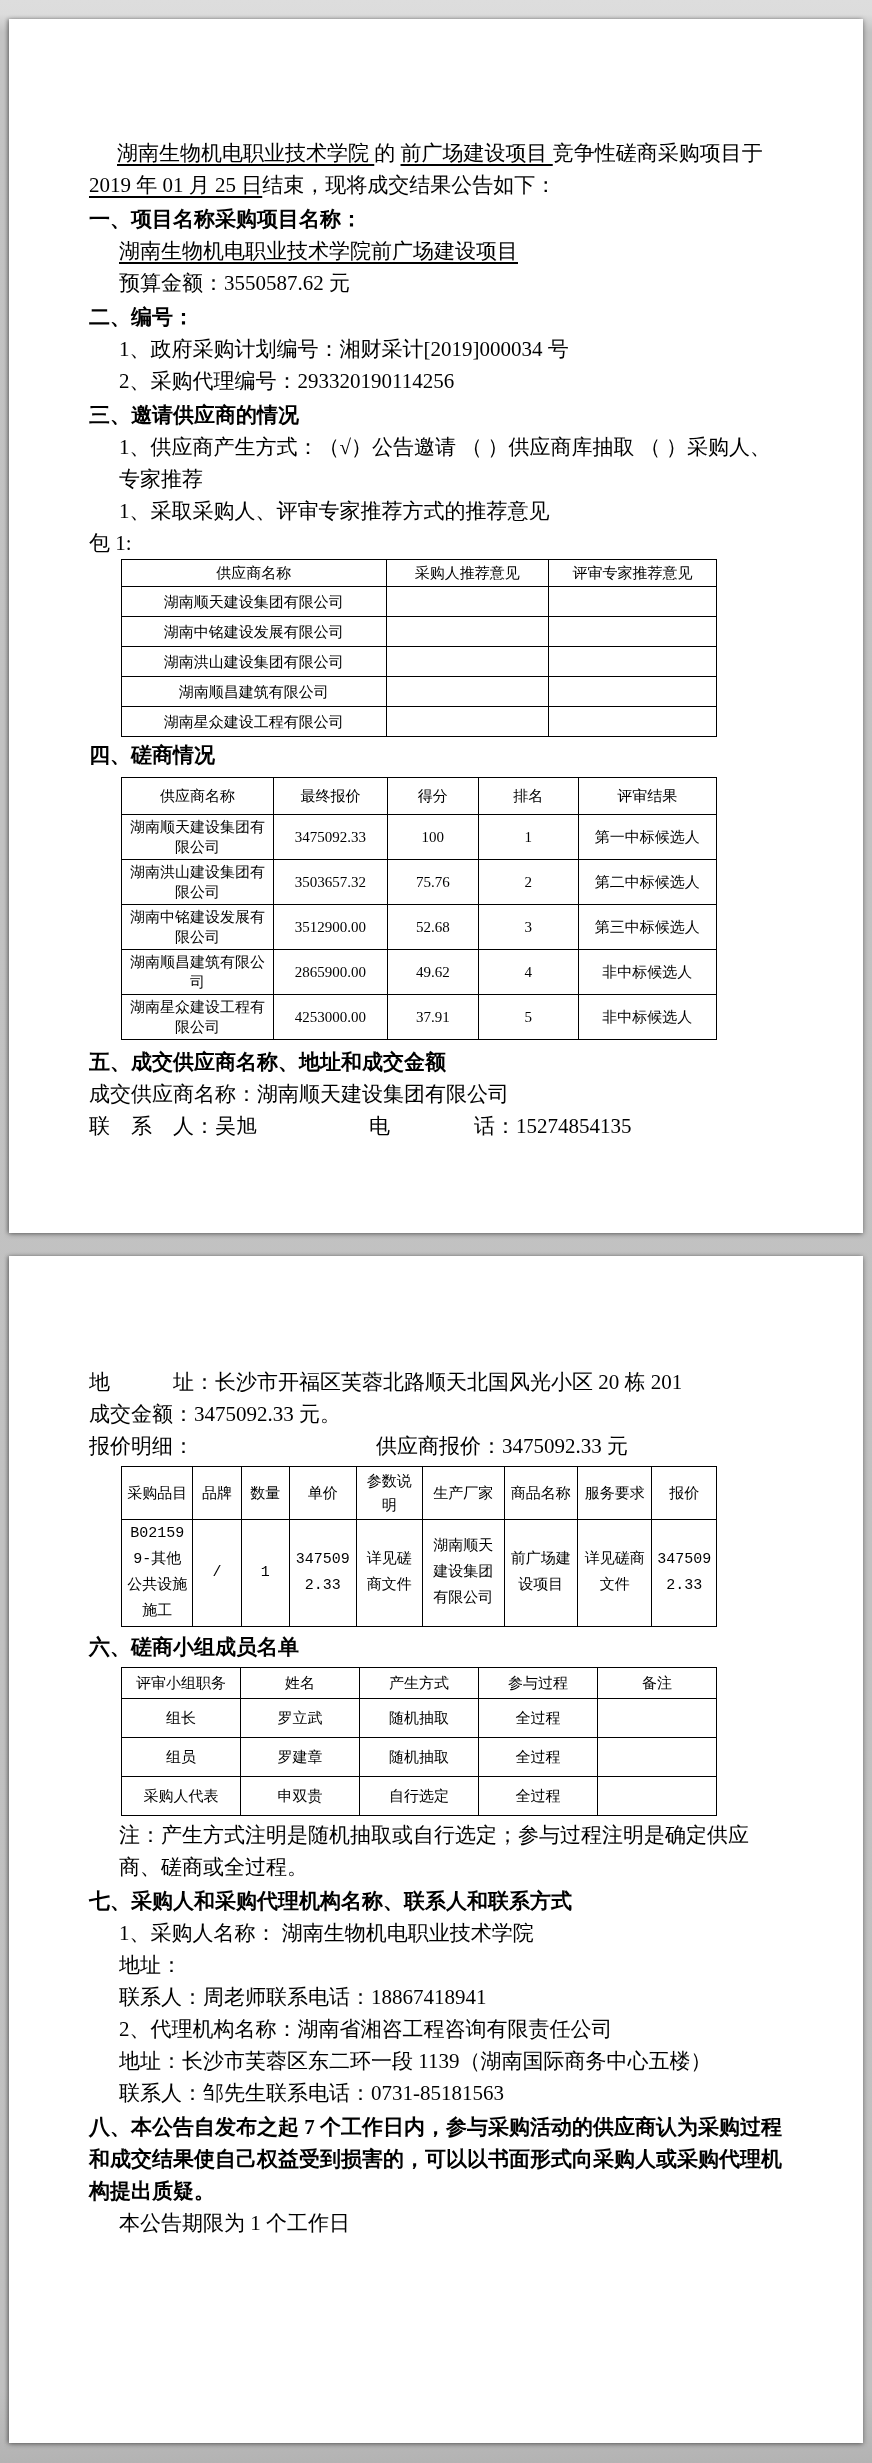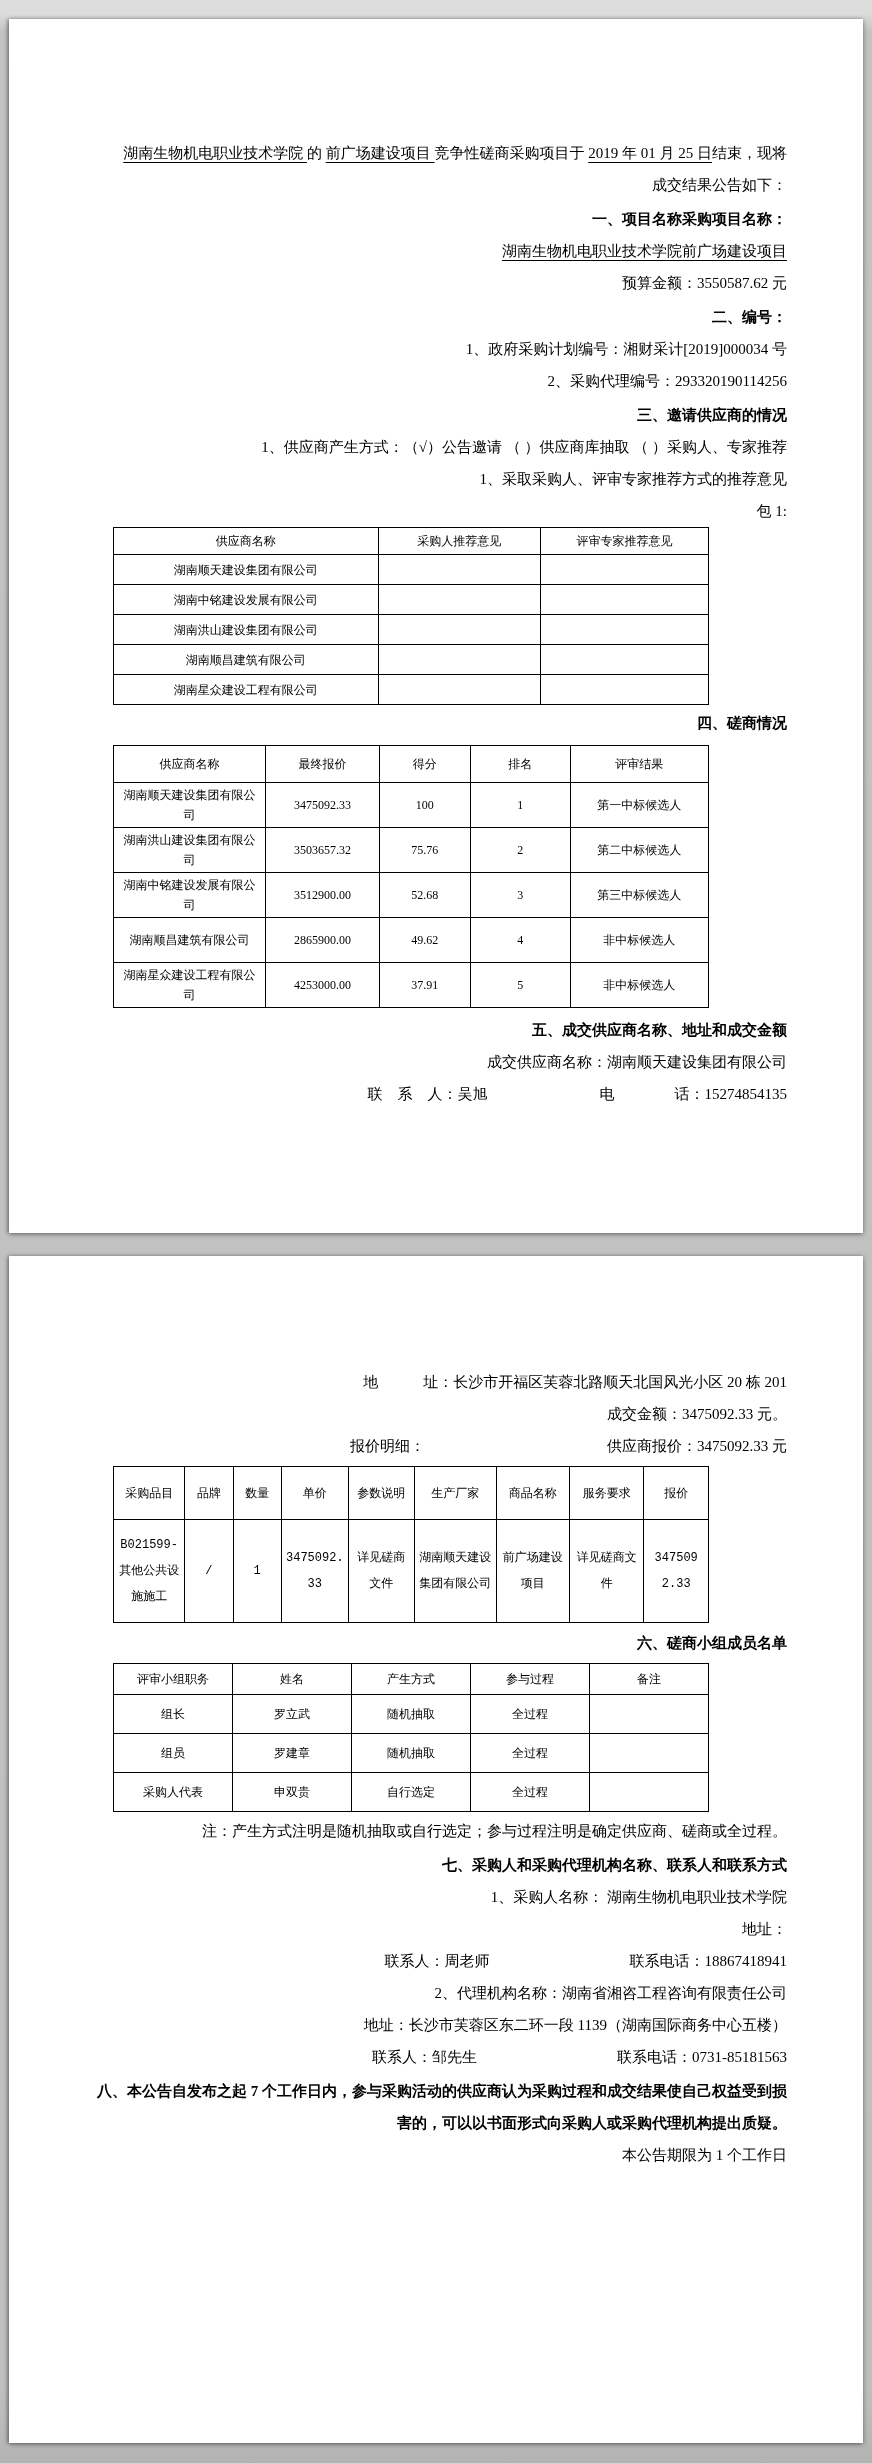--- a/index.html
+++ b/index.html
@@ -15,32 +15,32 @@
     margin: 0 auto;
     background: #ffffff;
     box-sizing: border-box;
     box-shadow: 0 1px 5px rgba(0,0,0,0.45), -2px 0 3px rgba(0,0,0,0.18);
     position: relative;
   }
   .page1 { margin-top: 19px; height: 1214px; padding: 118px 76px 0 80px; }
   .page-gap { height: 23px; }
   .page2 { height: 1187px; padding: 110px 76px 0 80px; }
 
-  p { margin: 0; font-size: 15px; line-height: 32px; text-align: right; }
+  p { margin: 0; font-size: 21px; line-height: 32px; }
   .intro { text-indent: 28px; }
   .heading { font-weight: bold; margin-top: 2px; }
   .indent1 { margin-left: 30px; }
   .u { text-decoration: underline; text-underline-offset: 4px; }
 
   table {
     border-collapse: collapse;
     table-layout: fixed;
     width: 596px;
-    margin-left: 24px;
-    font-size: 12px;
+    margin-left: 32px;
+    font-size: 15px;
   }
   th, td {
     border: 1px solid #000;
     text-align: center;
     vertical-align: middle;
     font-weight: normal;
     padding: 1px 4px;
     line-height: 20px;
     overflow: hidden;
     word-break: break-all;
@@ -73,21 +73,21 @@
   .t-quote th:nth-child(7), .t-quote td:nth-child(7) { width: 12.5%; }
   .t-quote th:nth-child(8), .t-quote td:nth-child(8) { width: 12.7%; }
   .t-quote th:nth-child(9), .t-quote td:nth-child(9) { width: 10.8%; }
   
   .t-panel { margin-top: 4px; }
   .t-panel th { height: 28px; }
   .t-panel td { height: 36px; }
   .t-panel th, .t-panel td { width: 20%; }
 
   .contact-line .second { margin-left: 112px; }
-  .contact-line2 .second { margin-left: 140px; }
+  .contact-line2 .second { }
   .quote-line .second { margin-left: 182px; }
   .note-line { margin-left: 30px; margin-top: 3px; }
 </style>
 </head>
 <body>
 
 <div class="page page1">
   <p class="intro">
     <span class="u"> 湖南生物机电职业技术学院 </span><span> 的 </span><span class="u"> 前广场建设项目 </span><span> 竞争性磋商采购项目于 </span><span class="u">2019 年 01 月 25 日</span><span>结束，现将成交结果公告如下：</span>
   </p>

